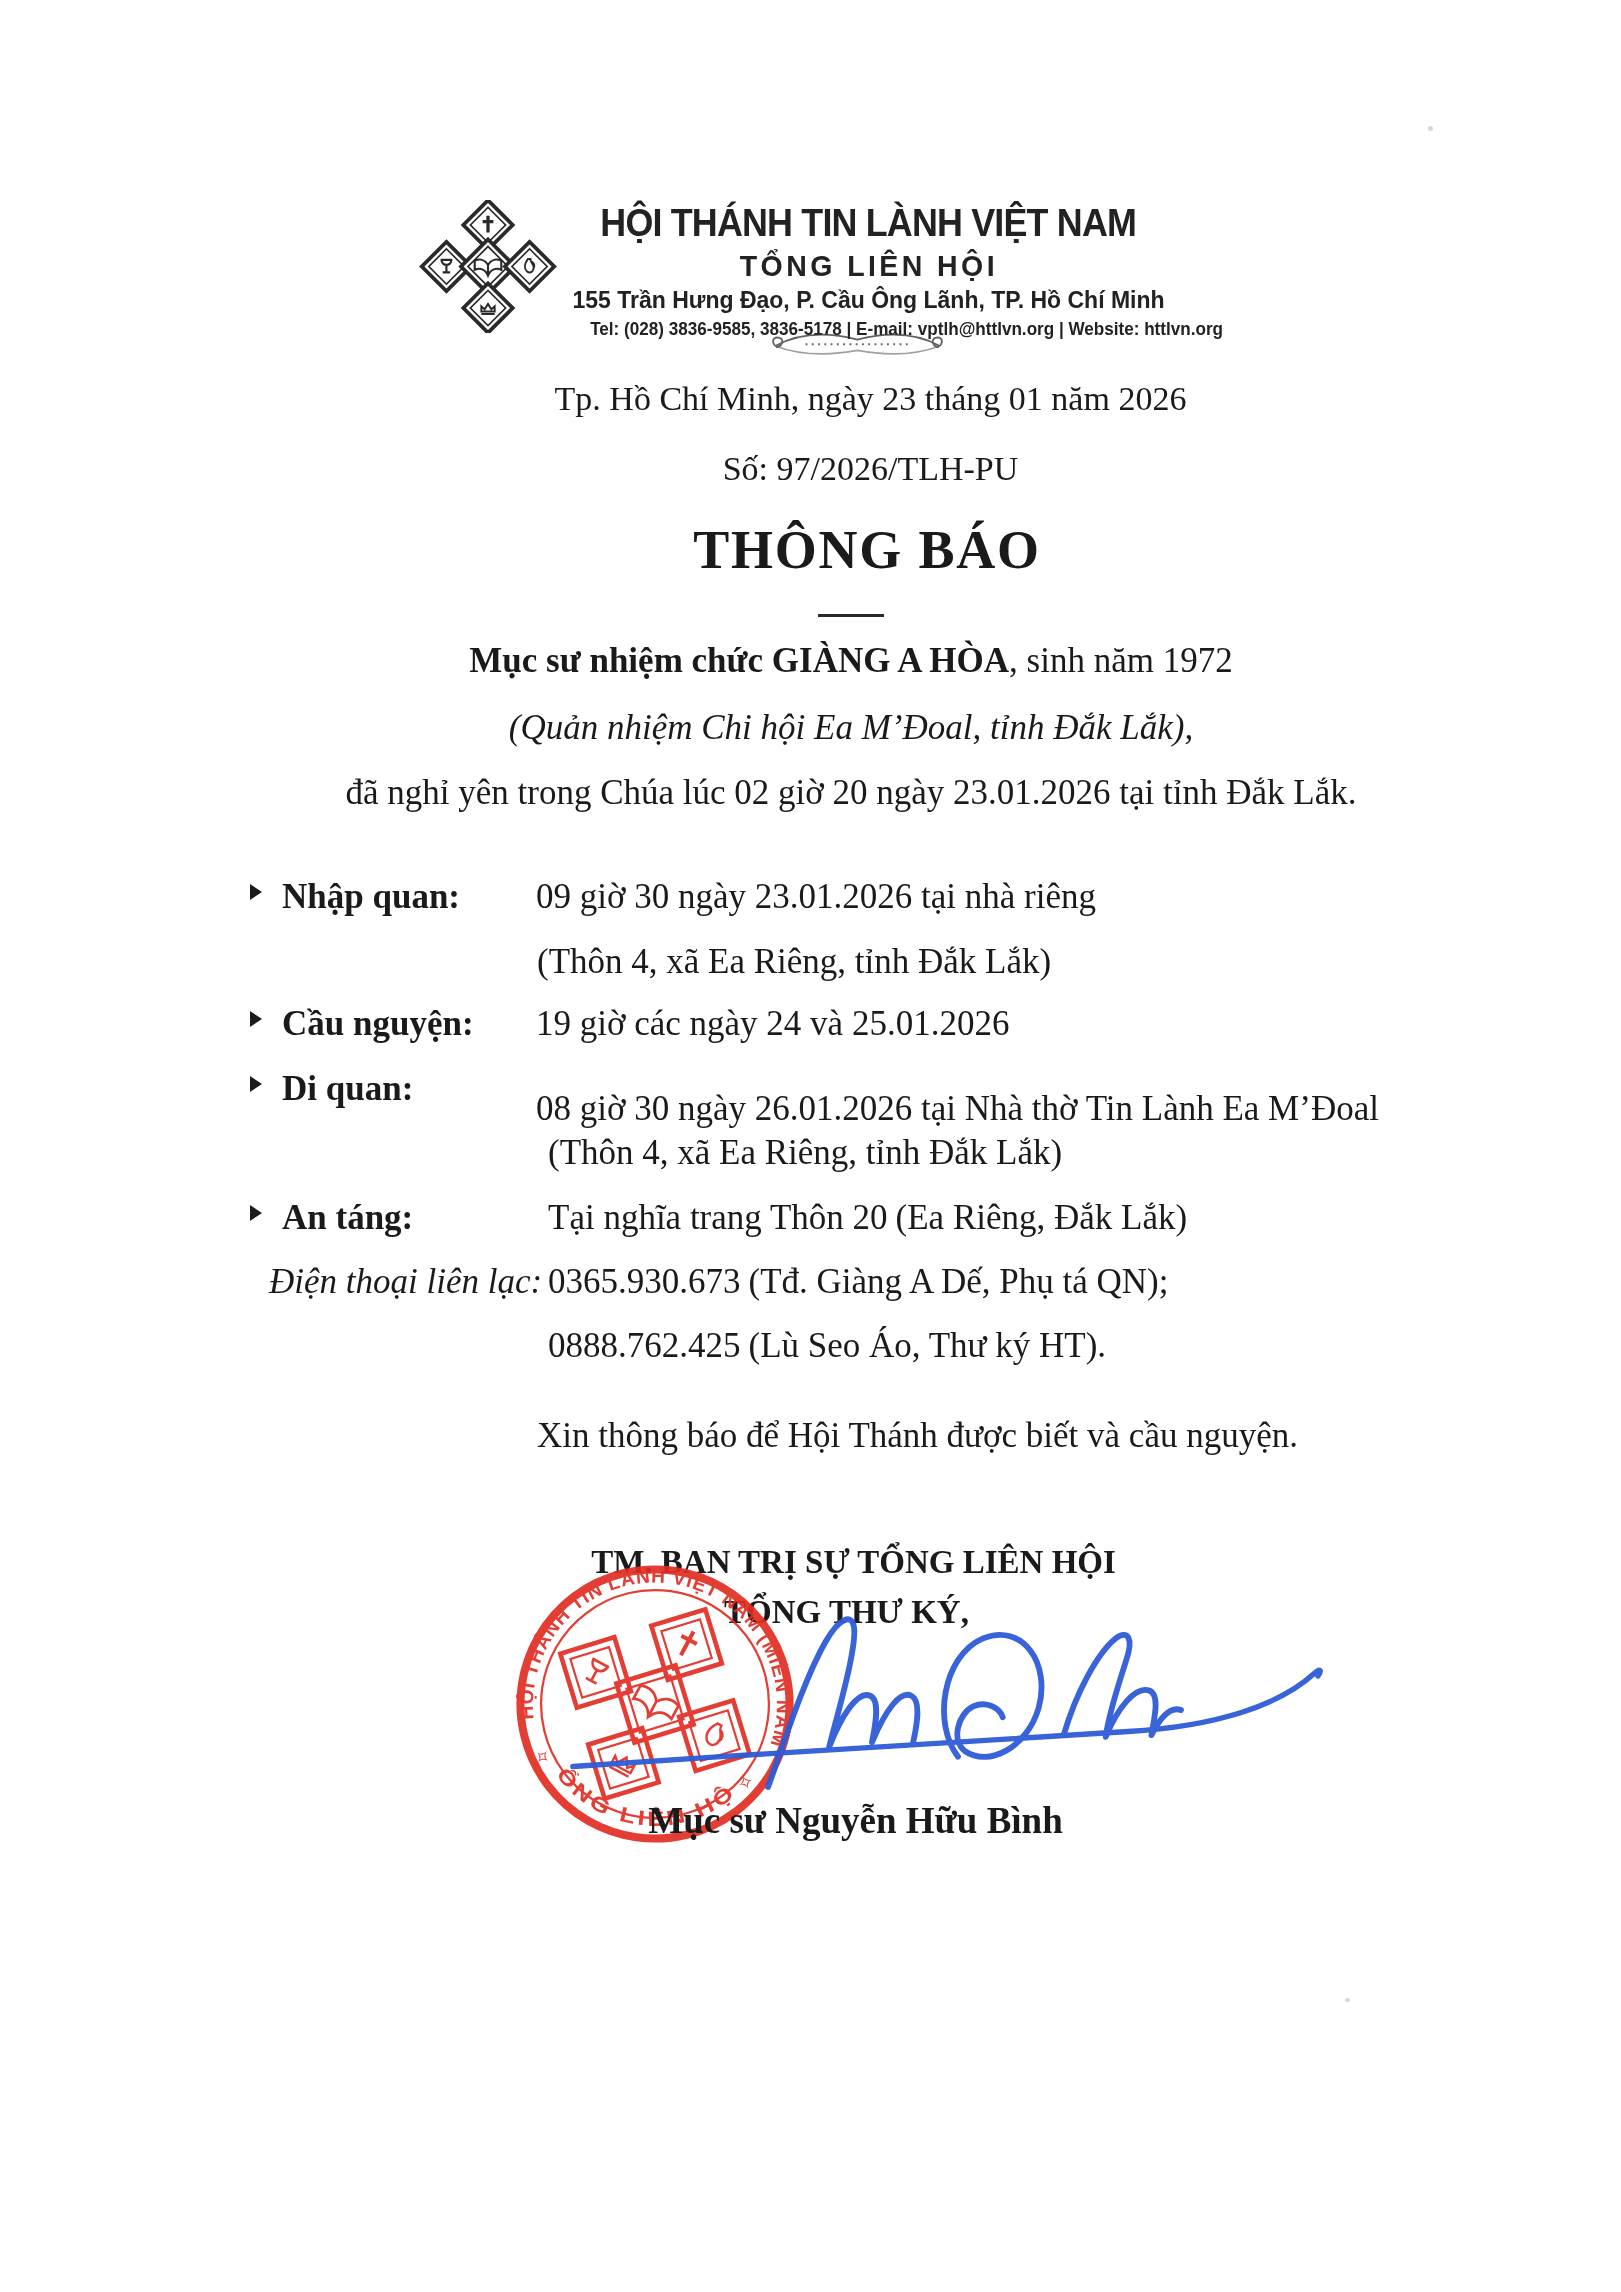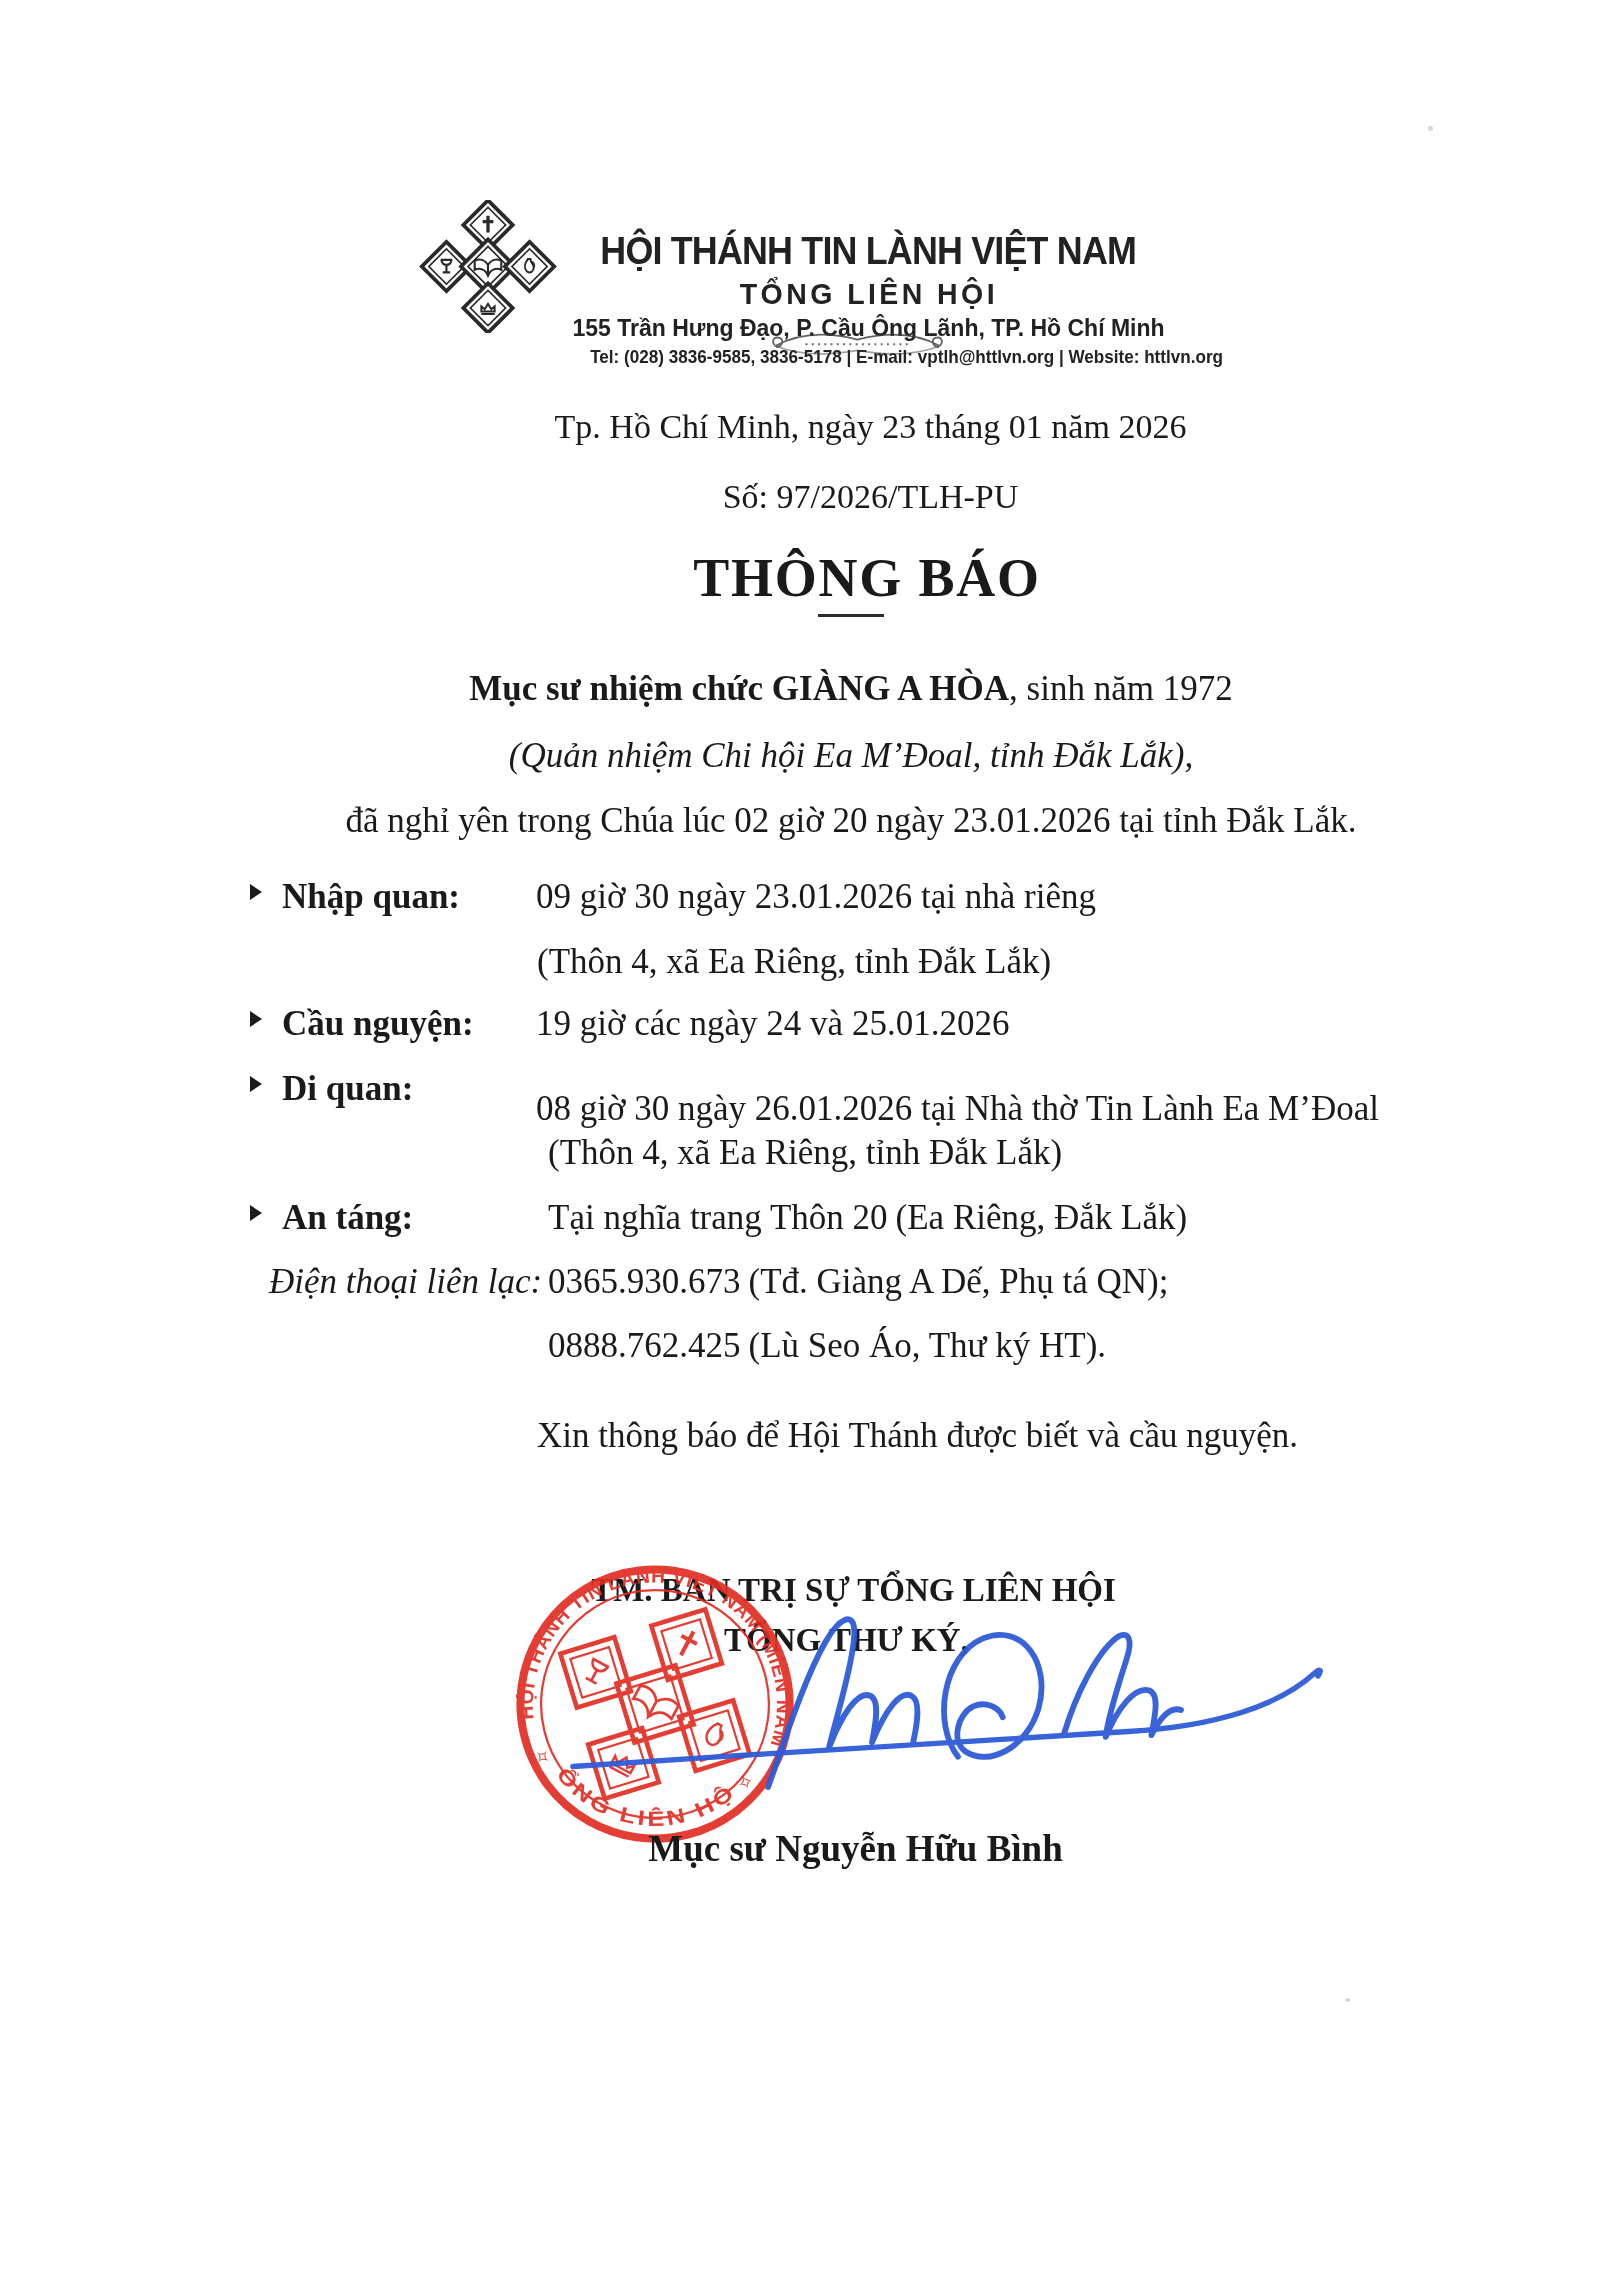--- a/index.html
+++ b/index.html
@@ -1,19 +1,19 @@
 <!DOCTYPE html>
 <html style="font-size:14.3px"><head>
 <meta charset="utf-8">
 <style>
   html,body{margin:0;padding:0;background:#e8e8e8;}
   .page{position:relative;width:1621px;height:2293px;background:#ffffff;overflow:hidden;
         font-family:"Liberation Serif","DejaVu Serif",serif;color:#1a1a1a;}
   .abs{position:absolute;}
-  .ctr{text-align:center;margin-top:28px;}
+  .ctr{text-align:center;}
   
   .hdr-sans{font-family:"Liberation Sans","DejaVu Sans",sans-serif;color:#222;}
   .hdr-block{left:555px;top:199px;width:627px;}
   .hdr-line1{font-size:39px;font-weight:bold;letter-spacing:-0.9px;line-height:47px;white-space:nowrap;}
   .hdr-line1 span{display:inline-block;transform:scaleX(.92);transform-origin:center;}
   .hdr-line2{font-size:30px;font-weight:bold;line-height:39px;}
   .hdr-line2 span{display:inline-block;transform:scaleX(.95);letter-spacing:3.6px;transform-origin:center;}
   .hdr-line3{font-size:23px;font-weight:700;line-height:30px;white-space:nowrap;}
   .hdr-line4{font-size:19px;font-weight:700;line-height:27px;white-space:nowrap;}
   .hdr-line4 span{display:inline-block;transform:scaleX(.9);transform-origin:center;}

